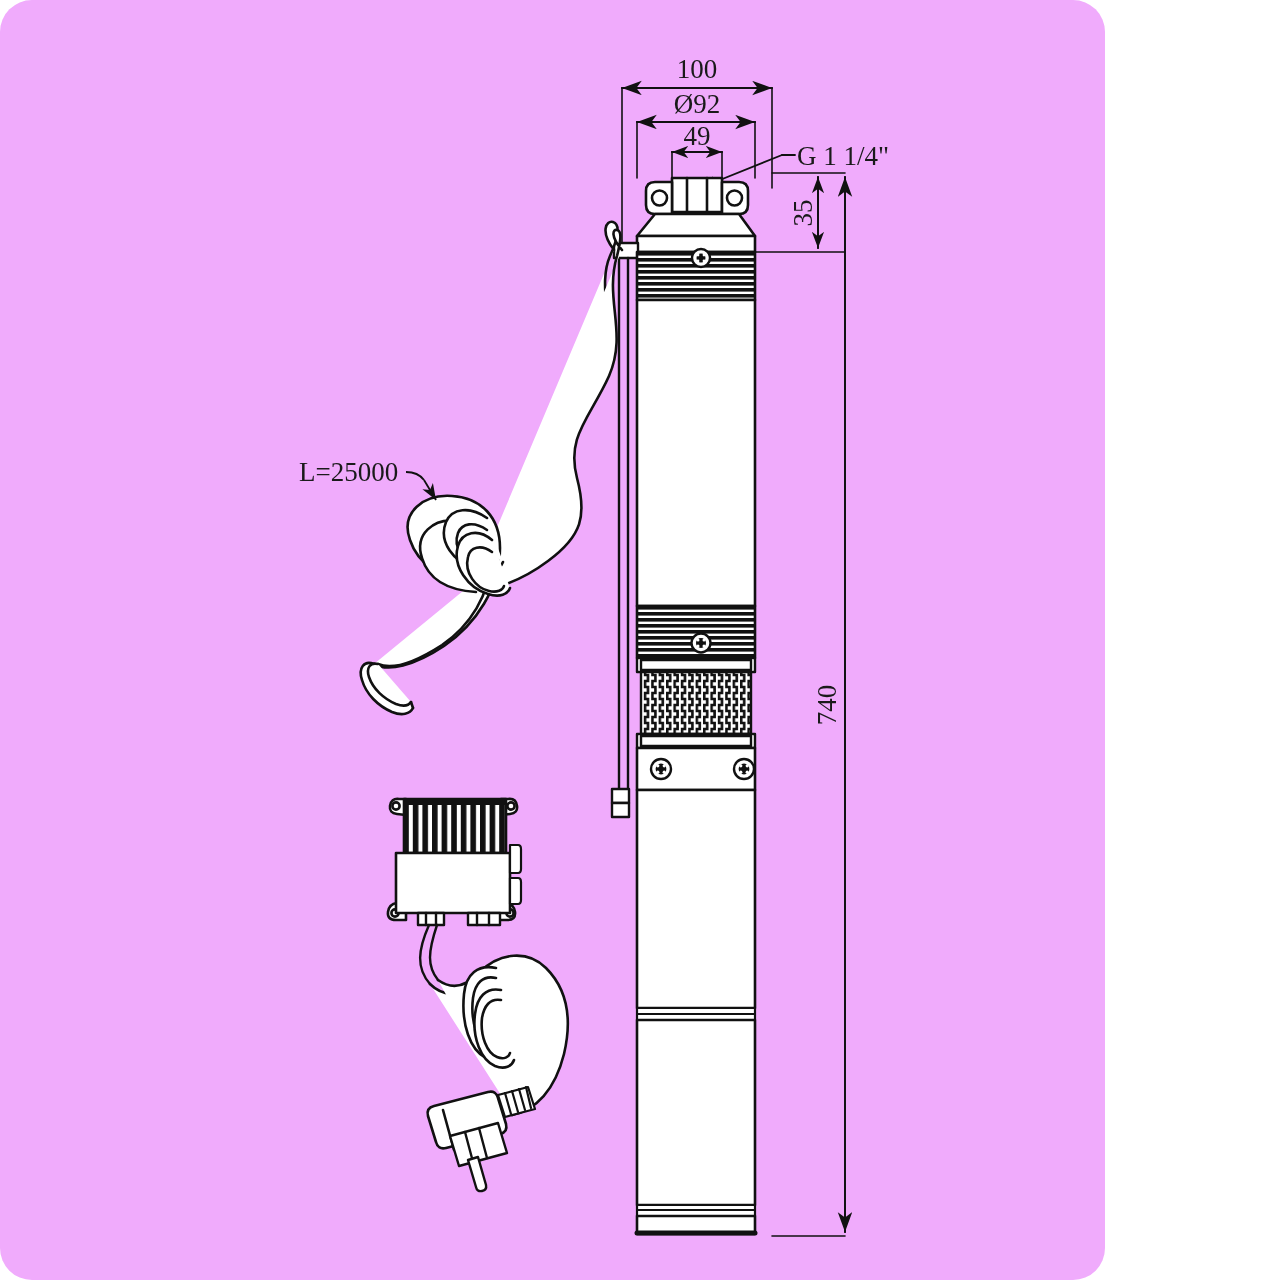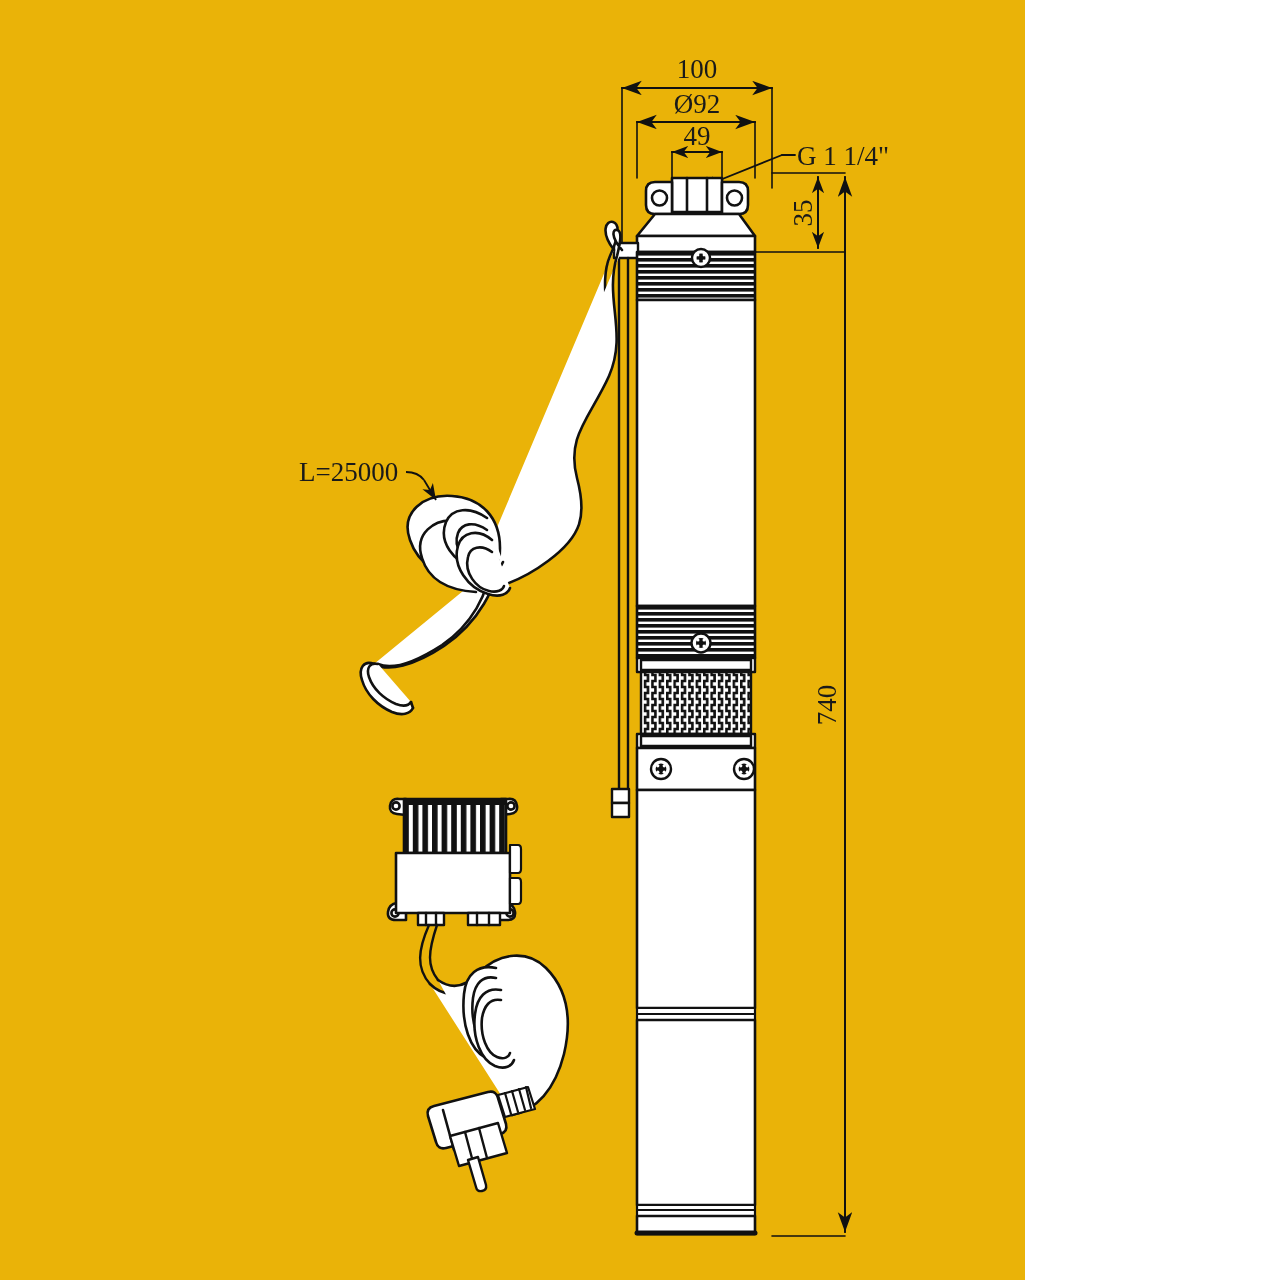--- a/index.html
+++ b/index.html
@@ -1,18 +1,18 @@
 <!DOCTYPE html>
 <html><head>
 <meta charset="utf-8">
 <style>
   html,body{margin:0;padding:0;background:#ffffff;}
   body{width:1280px;height:1280px;overflow:hidden;
        font-family:"Liberation Serif",serif;}
-  #stage{position:relative;width:1025px;height:1280px;background:#eab308;}
+  #stage{position:relative;width:1105px;height:1280px;background:#f0abfc;border-radius:32px;}
   svg#drawing{position:absolute;left:0;top:0;width:1280px;height:1280px;}
   .dimtxt{font-family:"Liberation Serif",serif;font-size:27px;fill:#1a1a1a;}
 </style>
 </head>
 <body>
 
 <div id="stage">
 <svg id="drawing" viewBox="0 0 1280 1280">
 
   <defs>

